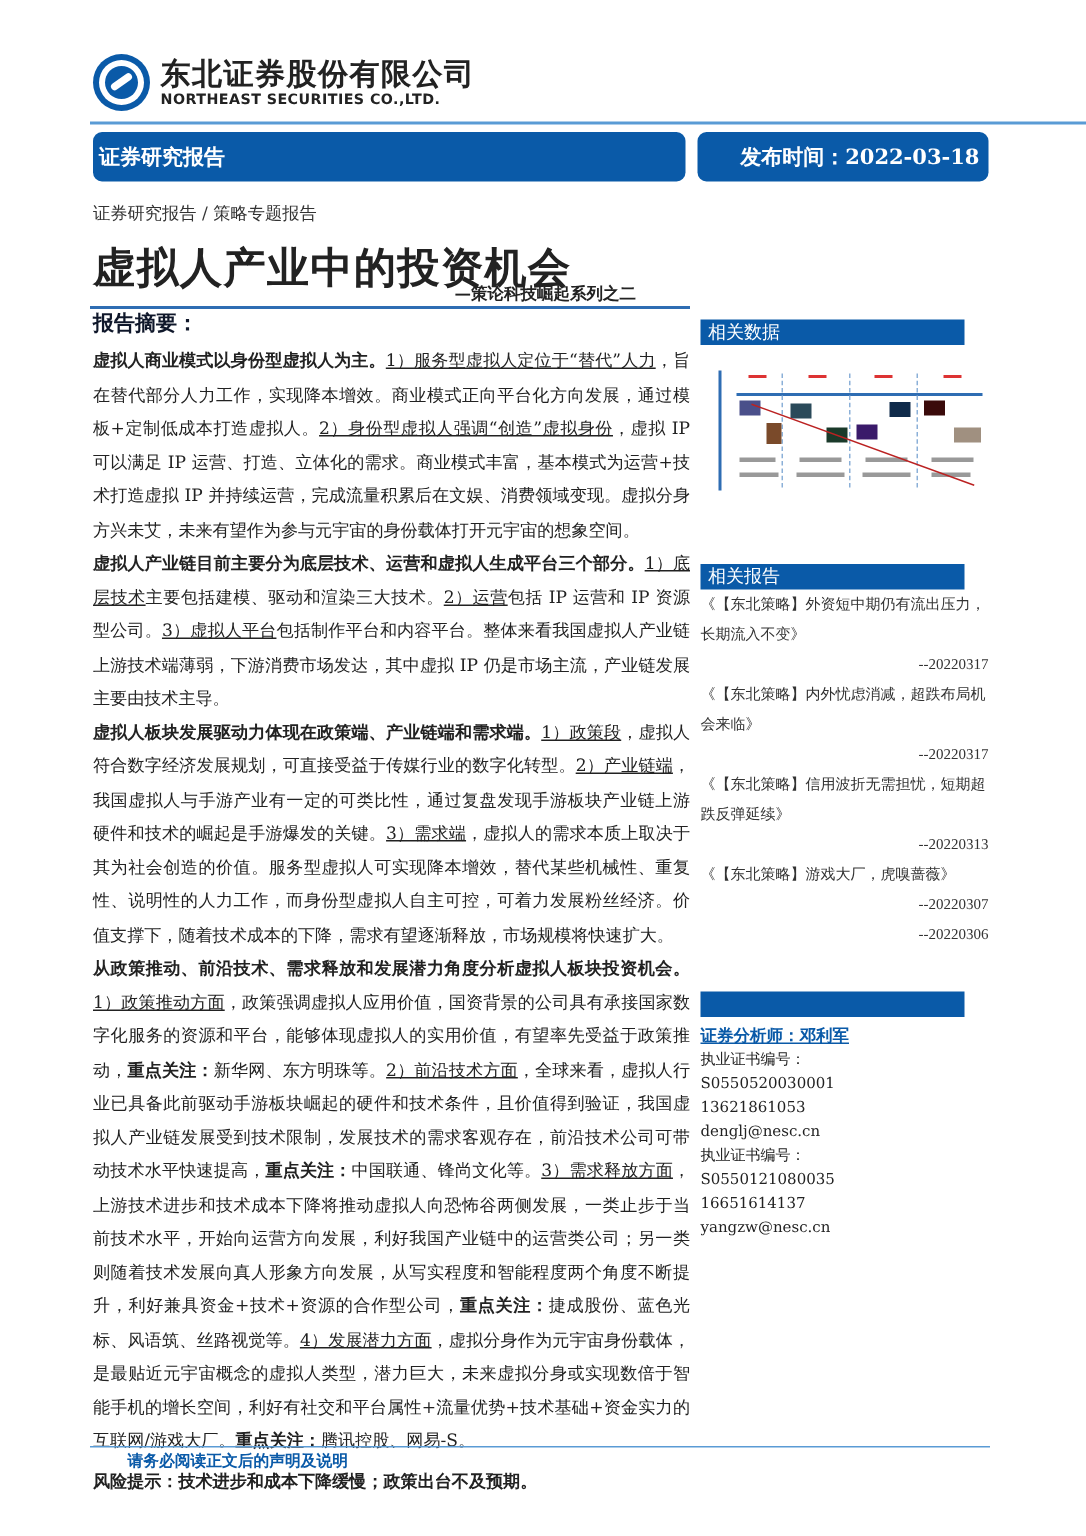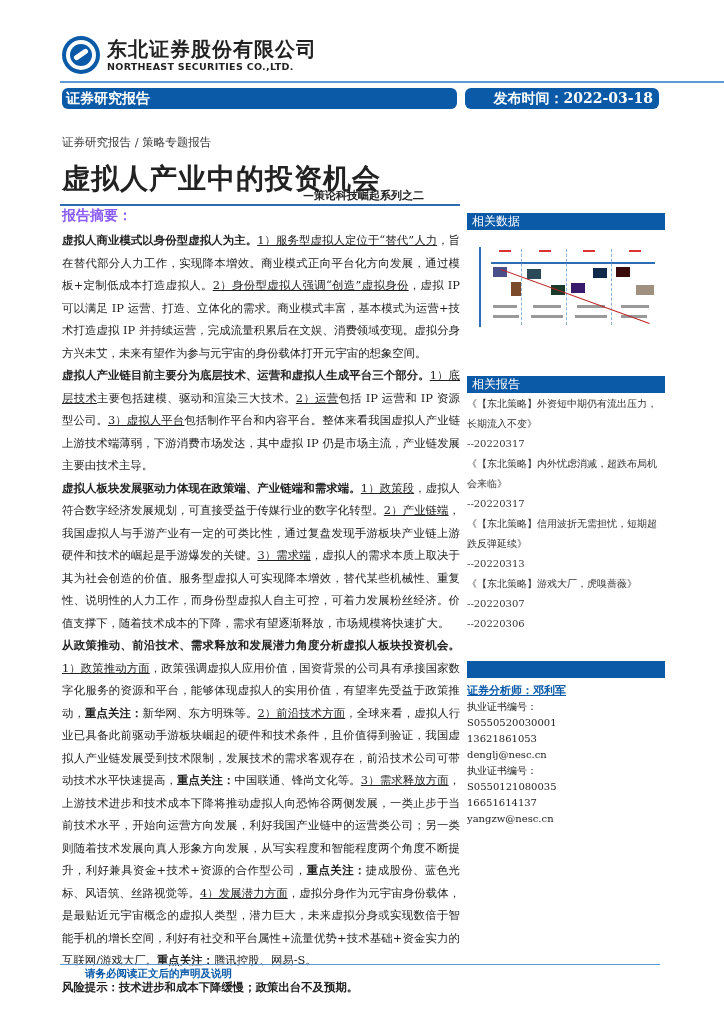--- a/index.html
+++ b/index.html
@@ -12,54 +12,54 @@
     .logo-mark .ring { position: absolute; left: 4px; top: 4px; width: 30px; height: 30px; border-radius: 50%; background: #fff; }
     .logo-mark .s { position: absolute; left: 8px; top: 8px; width: 22px; height: 22px; border-radius: 50%;
       background: #0a5aa8; }
     .logo-mark .s::before { content: ""; position: absolute; left: 3px; top: 8px; width: 16px; height: 5px; background:#fff; transform: rotate(-35deg); border-radius: 3px; }
     .logo-cn { position: absolute; left: 45px; top: 0px; font-family: "DejaVu Sans", sans-serif; font-weight: bold;
       font-size: 20px; color: #222; letter-spacing: 1px; white-space: nowrap; }
     .logo-en { position: absolute; left: 45px; top: 25px; font-family: "DejaVu Sans", sans-serif; font-weight: bold;
       font-size: 9.5px; color: #222; letter-spacing: 0.3px; white-space: nowrap; }
     .logo-rule { position: absolute; left: 60px; top: 81px; width: 664px; height: 2px; background: #5a9bd5; }
 
-    .banner { position: absolute; top: 88px; height: 21px; background: #0a5aa8; color: #fff; border-radius: 6px;
+    .banner { position: absolute; top: 88px; height: 33px; background: #0a5aa8; color: #fff; border-radius: 6px;
       display: flex; align-items: center; font-weight: bold; font-size: 14px; }
     .banner-left { left: 62px; width: 395px; padding-left: 4px; }
     .banner-right { left: 465px; width: 194px; justify-content: flex-end; padding-right: 6px; }
 
     .crumb { position: absolute; left: 62px; top: 135px; font-size: 11.5px; color: #333; }
     .title { position: absolute; left: 62px; top: 160px; font-size: 28px; font-weight: bold; color: #222; letter-spacing: 1px; }
     .subtitle { position: absolute; left: 303px; top: 188px; font-size: 11px; font-weight: bold; color: #222; }
     .title-rule { position: absolute; left: 60px; top: 204px; width: 400px; height: 2px; background: #2e6db3; }
-    .abstract-h { position: absolute; left: 62px; top: 207px; font-size: 14px; font-weight: bold; color: #8b5cf6; }
+    .abstract-h { position: absolute; left: 62px; top: 207px; font-size: 14px; font-weight: bold; color: #0f172a; }
 
     .body { position: absolute; left: 62px; top: 229px; width: 398px; font-size: 11.4px; line-height: 22.5px; color: #222; text-align: justify; }
     .body p { margin-bottom: 0; }
     .body b { font-weight: bold; }
     .body u { text-decoration: underline; }
     .risk { margin-top: 4px; font-weight: bold; }
 
     .side-h { position: absolute; left: 467px; height: 17px; background: #0a5aa8; color: #fff; font-size: 12px;
-      padding-left: 5px; line-height: 17px; width: 198px; }
+      padding-left: 5px; line-height: 17px; width: 176px; }
     .side-data-h { top: 213px; }
     .side-report-h { top: 376px; }
     .side-blank-h { top: 661px; height: 17px; }
     .chart-img { position: absolute; left: 479px; top: 247px; width: 176px; height: 80px; border-left: 2px solid #2e6db3; background: #fff; }
     .chart-img .hline { position: absolute; left: 10px; top: 15px; width: 164px; height: 2px; background: #2e6db3; }
     .chart-img .vdash { position: absolute; top: 2px; height: 76px; width: 0; border-left: 1px dashed #8bb0d8; }
     .chart-img .thumb { position: absolute; width: 14px; height: 10px; background: #1c2a5a; }
     .chart-img .txt { position: absolute; height: 3px; background: #999; }
     .chart-img .red { position: absolute; height: 2px; background: #d33; }
     .chart-img .trend { position: absolute; left: 20px; top: 22px; width: 158px; height: 1px; background: #b22; transform-origin: left center; transform: rotate(20deg); }
 
     .report-list { position: absolute; left: 467px; top: 394px; width: 192px; font-size: 10px; color: #333; }
     .report-item { line-height: 20px; }
     .report-title { display: block; }
-    .report-date { display: block; text-align: left; }
+    .report-date { display: block; text-align: right; font-family: Liberation Serif, serif; }
 
     .analyst { position: absolute; left: 467px; top: 683px; width: 192px; font-size: 10px; color: #222; line-height: 16px; }
     .analyst .role { color: #0a5aa8; font-weight: bold; font-size: 11px; text-decoration: underline; display: block; }
     .analyst .row { display: flex; flex-direction: column; }
     .analyst .row span:first-child { width: 85px; }
 
     .foot-rule { position: absolute; left: 60px; top: 964px; width: 600px; height: 1px; background: #5a9bd5; }
     .foot { position: absolute; left: 85px; top: 967px; font-size: 10.5px; color: #0a5aa8; font-weight: bold; text-align: right; }
   </style>
 </head>

